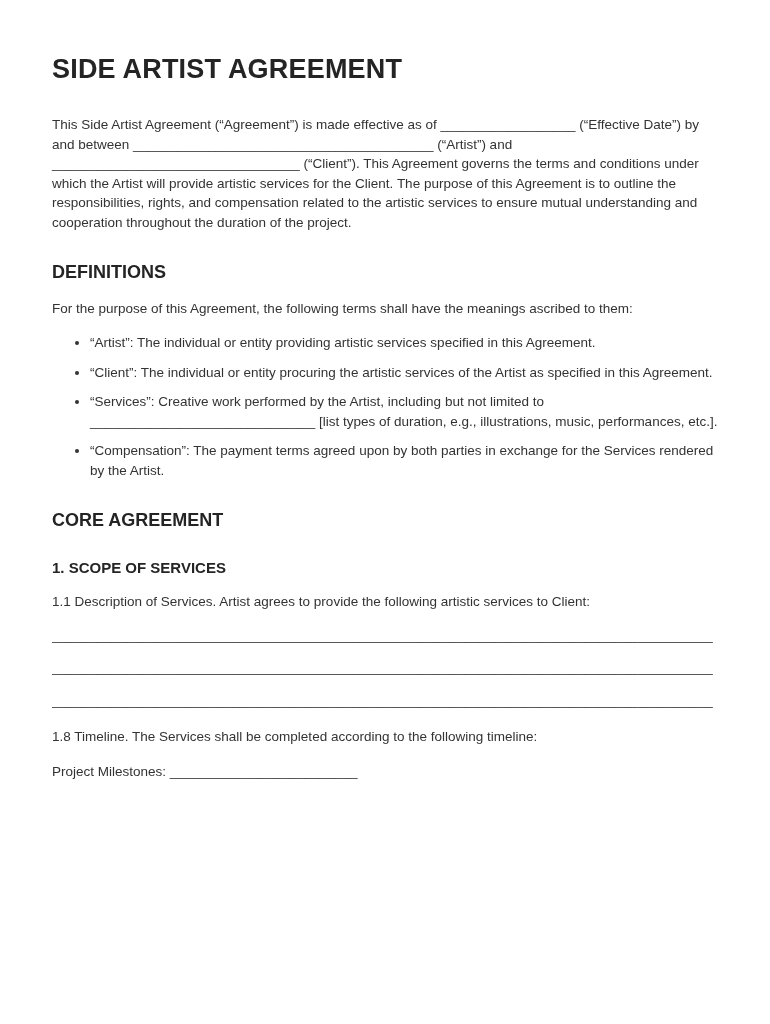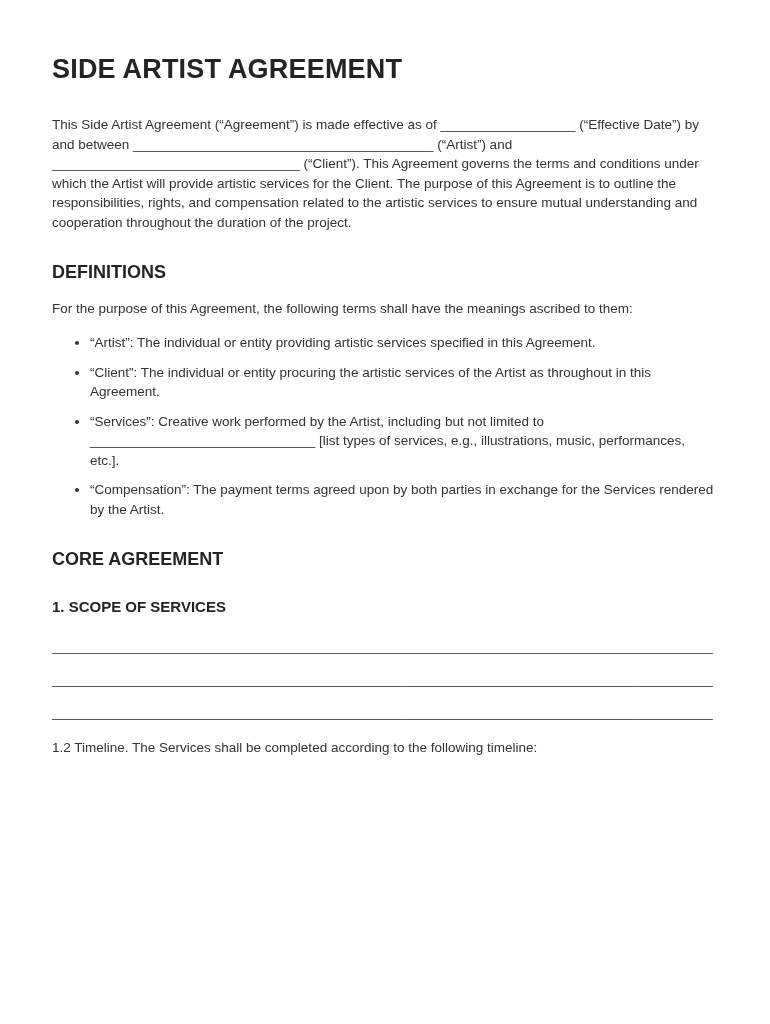--- a/index.html
+++ b/index.html
@@ -30,21 +30,21 @@
   .h2 {
     font-size: 18px;
     font-weight: bold;
     color: #242424;
     margin: 30px 0 14px 0;
   }
   .h3 {
     font-size: 15px;
     font-weight: bold;
     color: #242424;
-    margin: 28px 0 22px 0;
+    margin: 28px 0 14px 0;
   }
   .body {
     font-size: 13.5px;
     line-height: 1.45;
     margin: 16px 0 14px 0;
   }
   .bullets {
     margin: 0 0 12px 0;
     padding-left: 38px;
     list-style-type: disc;
@@ -77,33 +77,35 @@
 
   <h1 class="doc-title">SIDE ARTIST AGREEMENT</h1>
 
   <p class="body">This Side Artist Agreement (“Agreement”) is made effective as of __________________ (“Effective Date”) by and between ________________________________________ (“Artist”) and _________________________________ (“Client”). This Agreement governs the terms and conditions under which the Artist will provide artistic services for the Client. The purpose of this Agreement is to outline the responsibilities, rights, and compensation related to the artistic services to ensure mutual understanding and cooperation throughout the duration of the project.</p>
 
   <h2 class="h2">DEFINITIONS</h2>
   <p class="body">For the purpose of this Agreement, the following terms shall have the meanings ascribed to them:</p>
 
   <ul class="bullets">
     <li>“Artist”: The individual or entity providing artistic services specified in this Agreement.</li>
-    <li>“Client”: The individual or entity procuring the artistic services of the Artist as throughout in this Agreement.</li>
-    <li>“Services”: Creative work performed by the Artist, including but not limited to ______________________________ [list types of services, e.g., illustrations, music, performances, etc.].</li>
+    <li>“Client”: The individual or entity procuring the artistic services of the Artist as specified in this Agreement.</li>
+    <li>“Services”: Creative work performed by the Artist, including but not limited to ______________________________ [list types of duration, e.g., illustrations, music, performances, etc.].</li>
     <li>“Compensation”: The payment terms agreed upon by both parties in exchange for the Services rendered by the Artist.</li>
   </ul>
 
   <h2 class="h2">CORE AGREEMENT</h2>
 
   <h3 class="h3">1. SCOPE OF SERVICES</h3>
 
+  <p class="body">1.1 Description of Services. Artist agrees to provide the following artistic services to Client:</p>
 
   <div class="blank-group">
     <p class="blank-line">________________________________________________________________________________________</p>
     <p class="blank-line">________________________________________________________________________________________</p>
     <p class="blank-line">________________________________________________________________________________________</p>
   </div>
 
-  <p class="body">1.2 Timeline. The Services shall be completed according to the following timeline:</p>
+  <p class="body">1.8 Timeline. The Services shall be completed according to the following timeline:</p>
 
+  <p class="body field">Project Milestones: _________________________</p>
 
 
 </div>
 
 </body></html>

